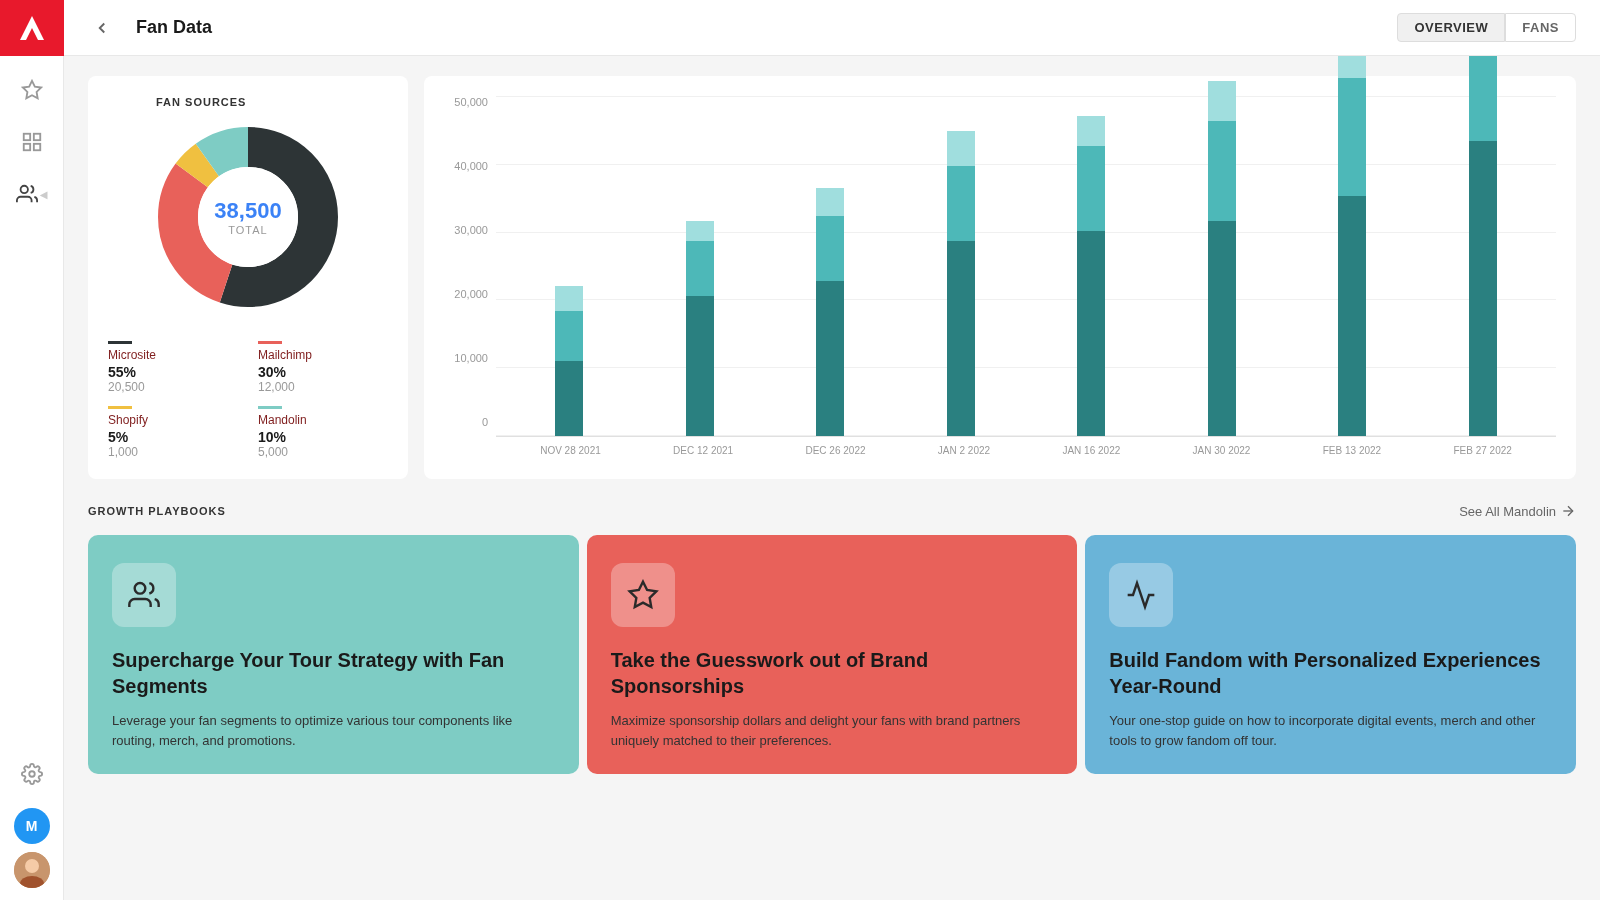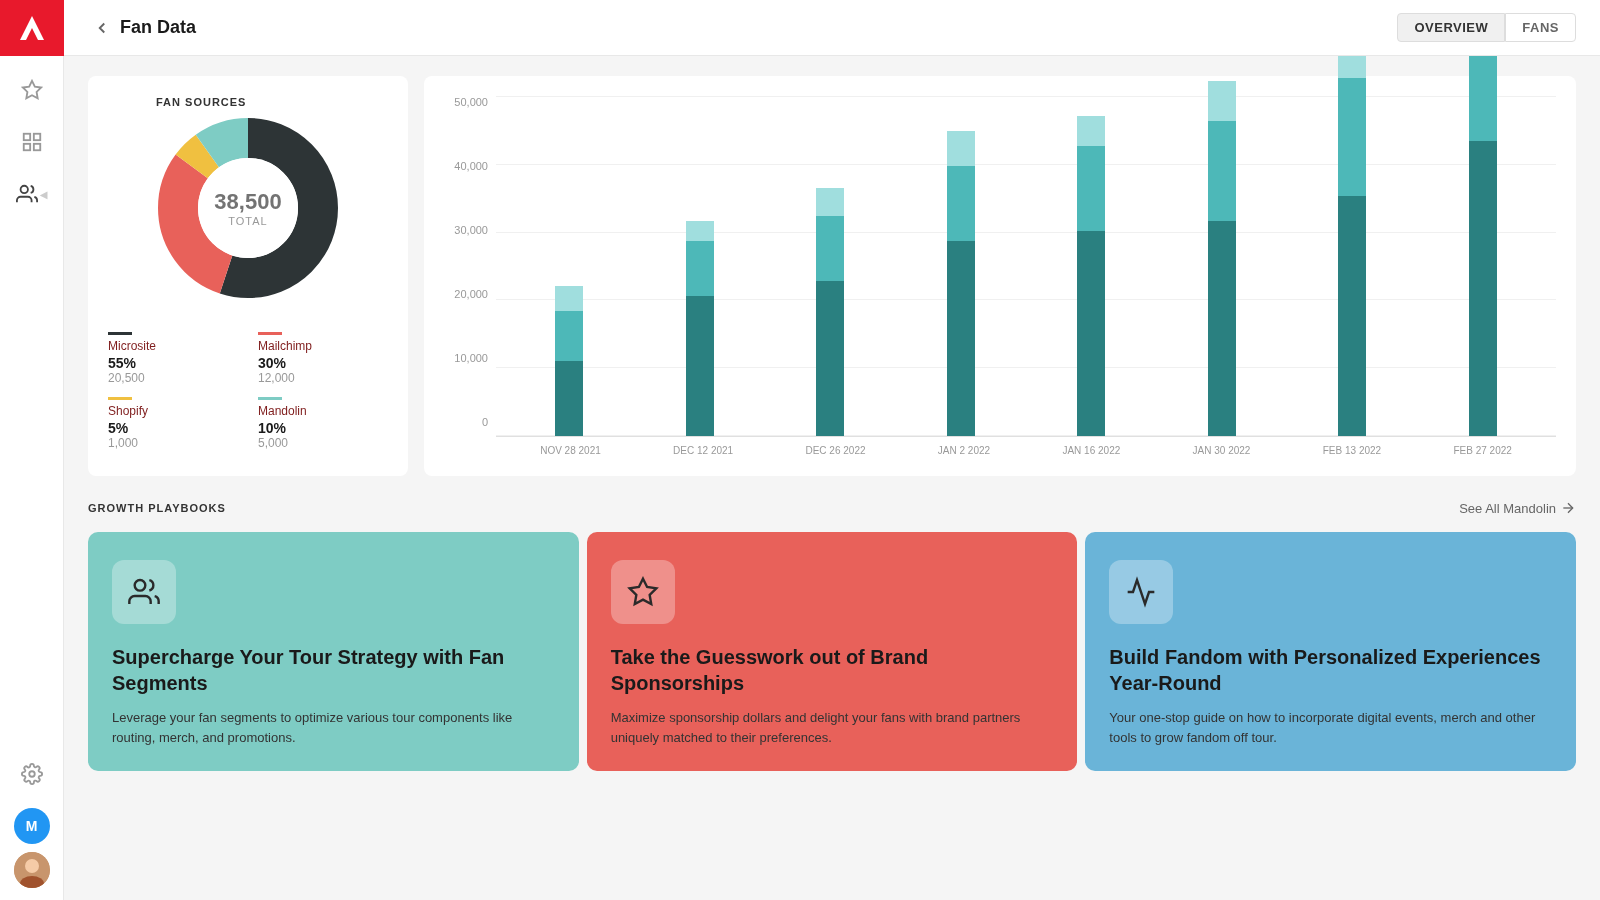--- a/index.html
+++ b/index.html
@@ -64,21 +64,21 @@
     }
 
     
     .topbar {
       height: 56px;
       background: #fff;
       border-bottom: 1px solid #e8e8e8;
       display: flex;
       align-items: center;
       padding: 0 24px;
-      gap: 4px;
+      gap: 20px;
       flex-shrink: 0;
     }
     .back-btn {
       width: 28px; height: 28px; display: flex; align-items: center; justify-content: center; cursor: pointer; color: #666; border-radius: 4px;
     }
     .page-title { font-size: 18px; font-weight: 600; color: #1a1a1a; }
     .topbar-actions { margin-left: auto; display: flex; gap: 0; }
     .tab-btn {
       padding: 6px 16px; font-size: 13px; font-weight: 600; letter-spacing: 0.5px;
       border: 1px solid #ddd; cursor: pointer; background: #fff; color: #666;
@@ -113,21 +113,21 @@
       flex: 1;
       background: #fff;
       border-radius: 8px;
       padding: 20px;
     }
     .card-title {
       font-size: 11px;
       font-weight: 700;
       letter-spacing: 1px;
       color: #333;
-      margin-bottom: 0;
+      margin-bottom: 9px;
       text-transform: uppercase;
       padding-left: 48px;
     }
 
     
     .donut-container {
       display: flex;
       flex-direction: column;
       align-items: center;
     }
@@ -136,21 +136,21 @@
       width: 200px;
       height: 200px;
       margin-bottom: 20px;
     }
     .donut-center {
       position: absolute;
       top: 50%; left: 50%;
       transform: translate(-50%, -50%);
       text-align: center;
     }
-    .donut-total { font-size: 22px; font-weight: 700; color: #737373; }
+    .donut-total { font-size: 22px; font-weight: 700; color: #3b82f6; }
     .donut-label { font-size: 11px; color: #999; letter-spacing: 1px; text-transform: uppercase; }
 
     .legend-grid {
       display: grid;
       grid-template-columns: 1fr 1fr;
       gap: 12px 20px;
       width: 100%;
       margin-top: 4px;
     }
     .legend-item { display: flex; flex-direction: column; }

